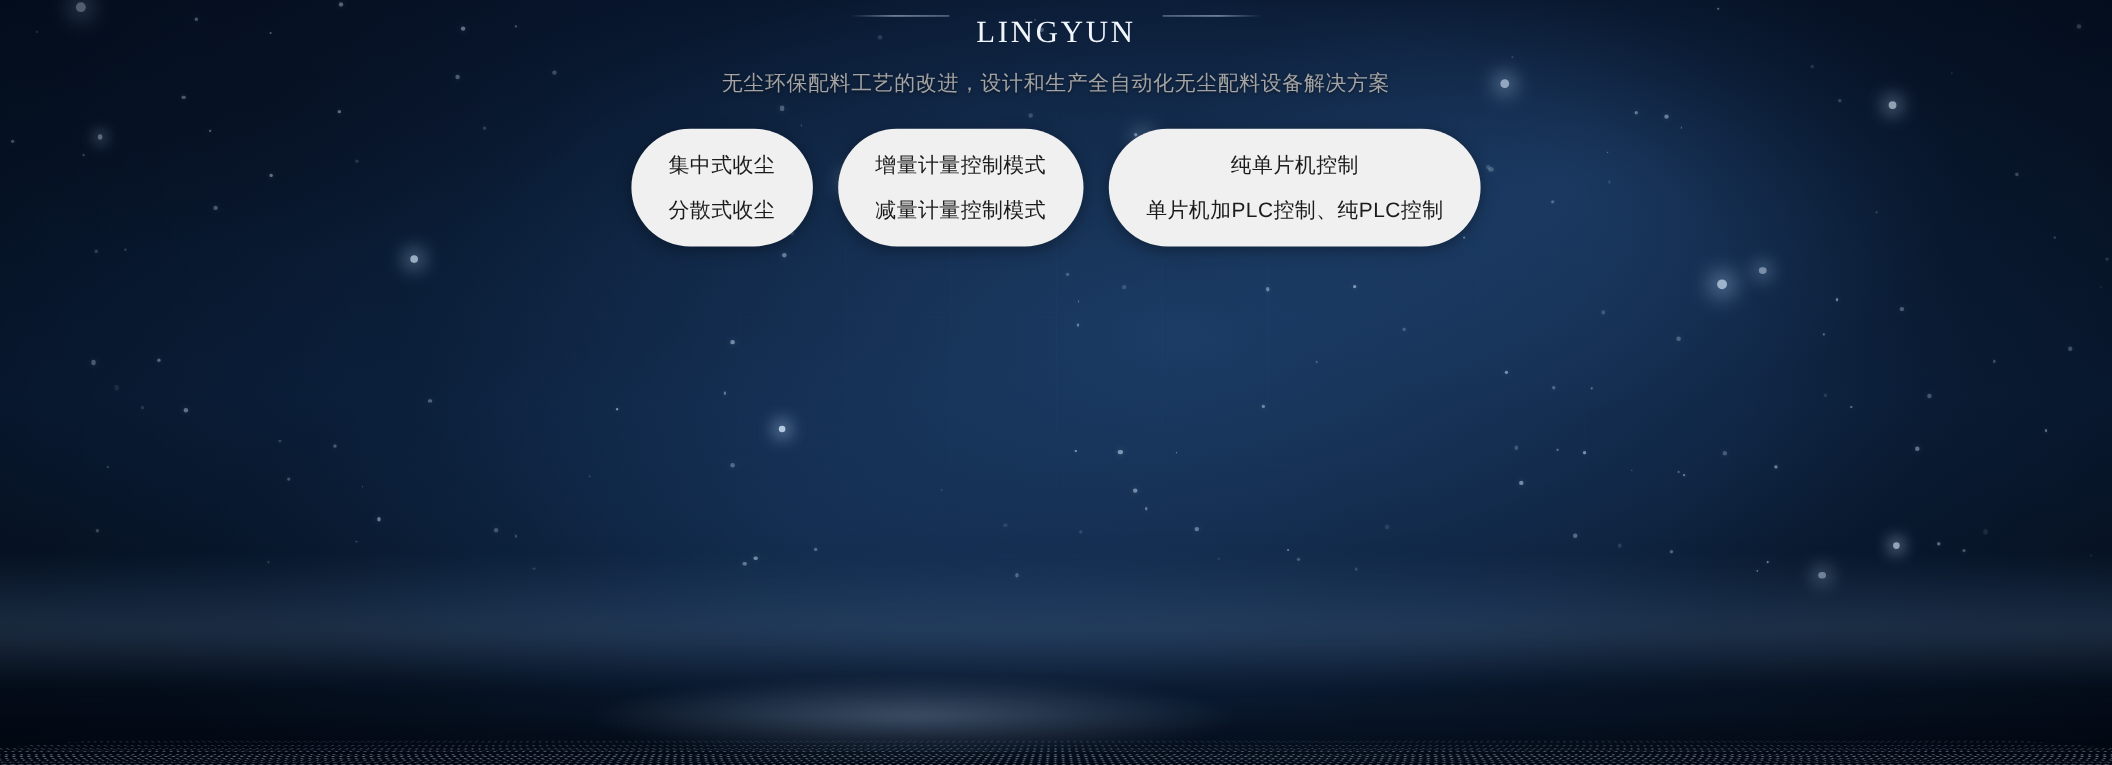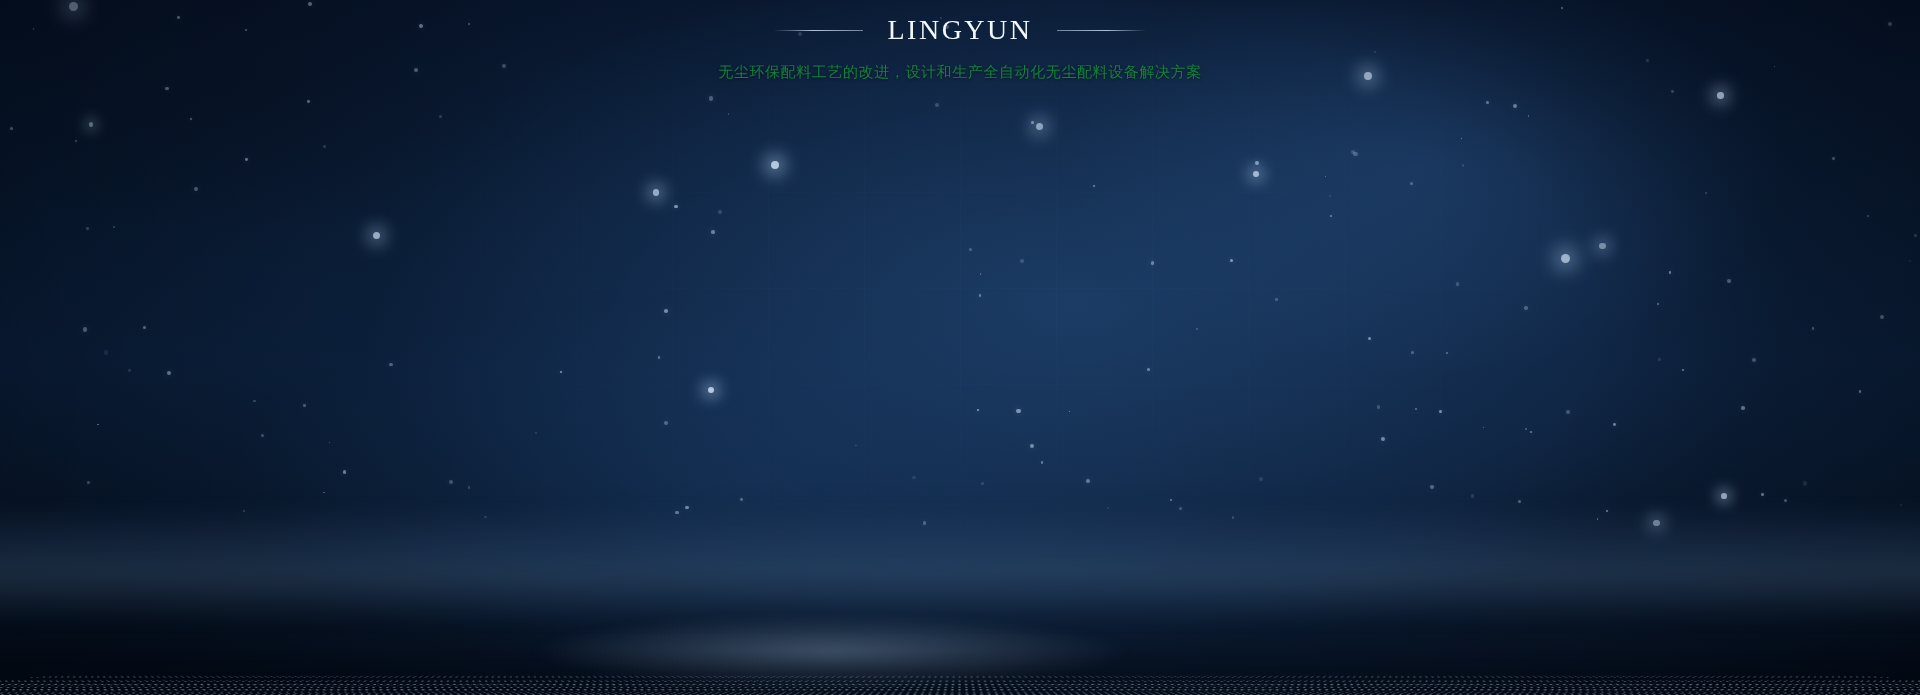--- a/index.html
+++ b/index.html
@@ -66,31 +66,31 @@
   .content{position:absolute;inset:0;display:flex;flex-direction:column;
            align-items:center;}
 
   .headline{margin-top:182px;
     font-family:"DejaVu Sans","Liberation Sans",sans-serif;
     font-weight:700;font-size:74px;line-height:1;letter-spacing:2px;
     color:#fcc019;
     text-shadow:3px 4px 0 rgba(6,14,28,.75), 5px 6px 7px rgba(0,0,0,.45);
     white-space:nowrap;}
 
-  .sub-en-row{display:flex;align-items:center;justify-content:center;
+  .sub-en-row{display:flex;justify-content:center;
     gap:24px;margin-top:14px;}
   .rule{width:90px;height:1px;background:linear-gradient(90deg,
         rgba(196,215,240,0) 0%, rgba(203,221,243,.85) 45%, rgba(196,215,240,.55) 100%);}
   .rule.right{background:linear-gradient(270deg,
         rgba(196,215,240,0) 0%, rgba(203,221,243,.85) 45%, rgba(196,215,240,.55) 100%);}
   .sub-en{font-family:"Liberation Serif","DejaVu Serif",serif;
     font-size:28px;letter-spacing:2.5px;color:#f2f7fd;white-space:nowrap;}
 
-  .tagline{margin-top:17px;font-size:15px;letter-spacing:.6px;
-    color:#15803d;white-space:nowrap;
+  .tagline{margin-top:17px;font-size:19px;letter-spacing:.6px;
+    color:#a3a3a3;white-space:nowrap;
     text-shadow:0 1px 3px rgba(0,0,0,.55);}
 
   .pills{display:flex;gap:23px;margin-top:28px;align-items:stretch;}
   .pill{background:#f0f0f0;border-radius:60px;
     padding:20px 34px;min-height:62px;
     display:flex;flex-direction:column;justify-content:center;
     align-items:center;gap:15px;
     box-shadow:0 3px 14px rgba(0,0,0,.35);}
   .pill-line{font-size:19px;color:#1b1b1b;letter-spacing:.4px;white-space:nowrap;}
 </style>
@@ -268,14 +268,32 @@
 
 
     <div class="sub-en-row">
       <span class="rule"></span>
       <span class="sub-en">LINGYUN</span>
       <span class="rule right"></span>
     </div>
 
     <div class="tagline">无尘环保配料工艺的改进，设计和生产全自动化无尘配料设备解决方案</div>
 
+    <div class="pills">
+
+      <div class="pill">
+        <span class="pill-line">集中式收尘</span>
+        <span class="pill-line">分散式收尘</span>
+      </div>
+
+      <div class="pill">
+        <span class="pill-line">增量计量控制模式</span>
+        <span class="pill-line">减量计量控制模式</span>
+      </div>
+
+      <div class="pill">
+        <span class="pill-line">纯单片机控制</span>
+        <span class="pill-line">单片机加PLC控制、纯PLC控制</span>
+      </div>
+
+    </div>
   </div>
 </div>
 
 </body></html>

